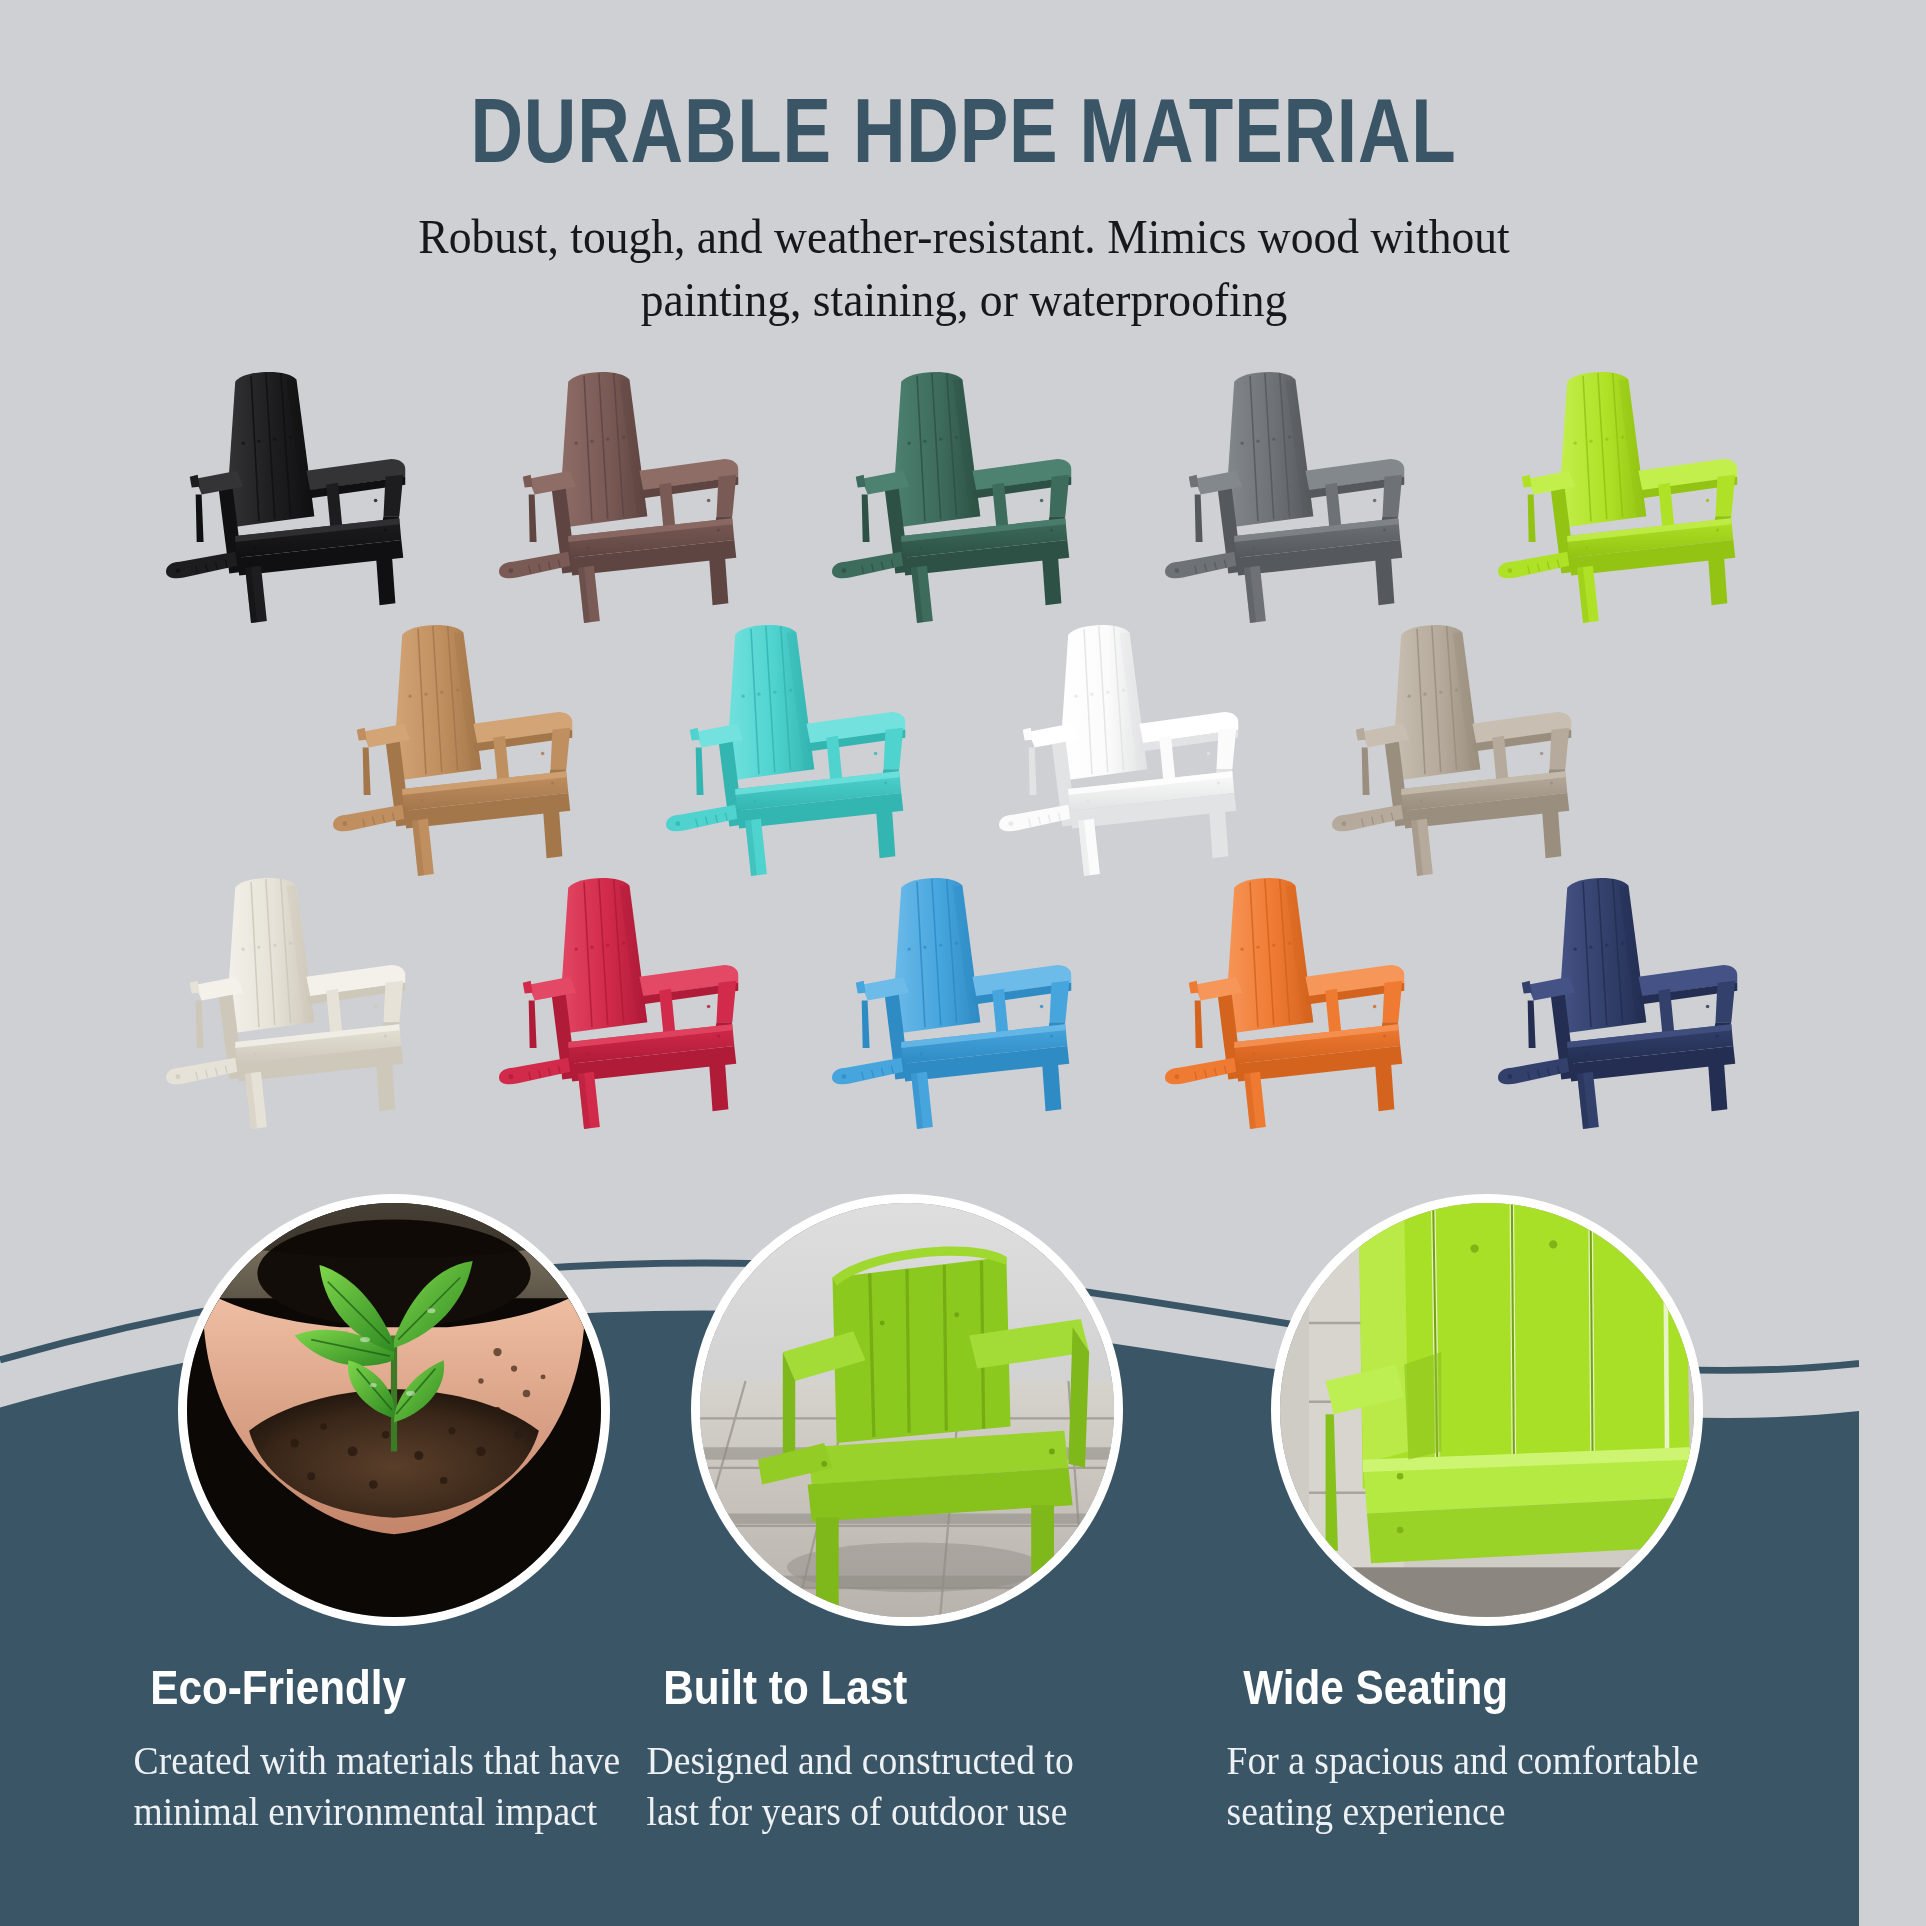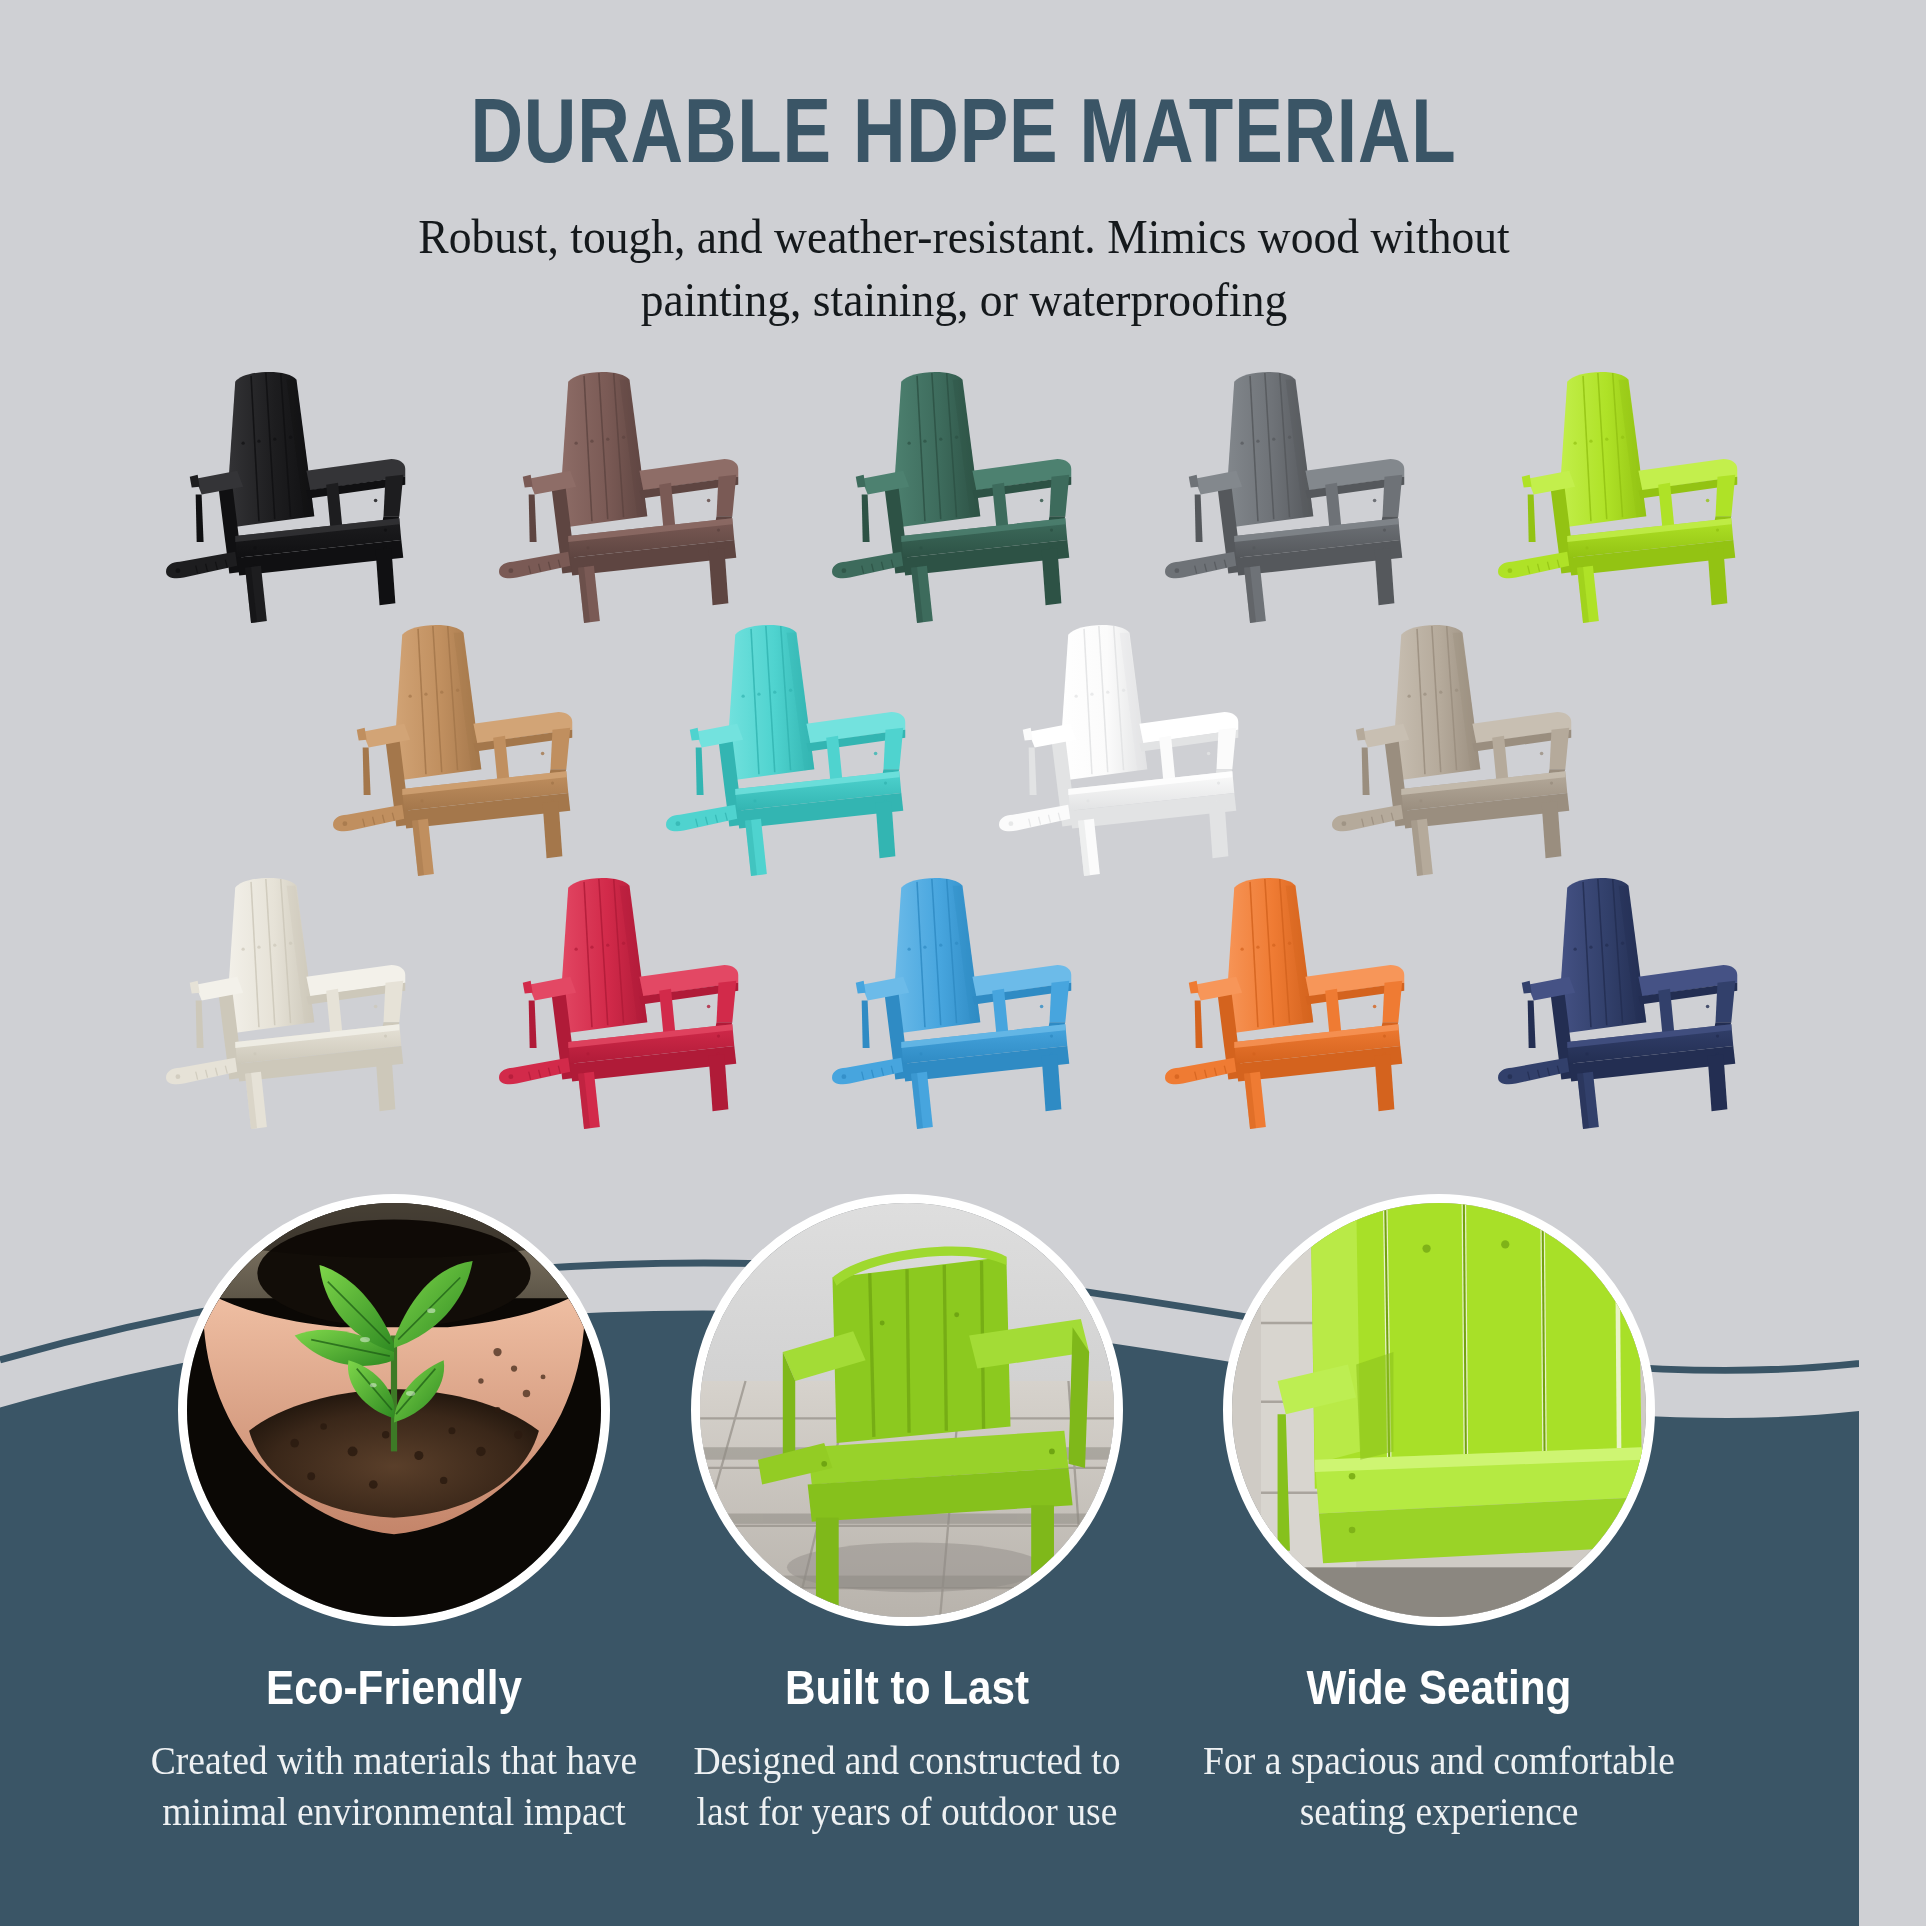--- a/index.html
+++ b/index.html
@@ -44,22 +44,22 @@
   .row-3{gap:18px;margin-top:-6px;}
   .chair-cell{width:315px;height:259px;position:relative;}
   .chair-cell svg{display:block;width:100%;height:100%;}
 
   
   .dark-panel{position:absolute;left:0;top:1257px;width:1927px;height:669px;}
   .dark-panel svg{display:block;width:1927px;height:669px;}
 
   
   .features{position:absolute;left:0;top:1194px;width:1927px;height:733px;}
-  .feature{position:absolute;top:0;width:554px;text-align:center;}
-  .f1{left:117px;} .f2{left:630px;} .f3{left:1162px;}
+  .feature{position:absolute;top:0;width:554px;text-align:left;}
+  .f1{left:117px;} .f2{left:630px;} .f3{left:1210px;}
   .circle{
     width:432px;height:432px;margin:0 auto;border-radius:50%;
     border:9px solid #ffffff;overflow:hidden;position:relative;
     background:#8a8f93;
     box-sizing:border-box;
   }
   .circle svg{display:block;width:100%;height:100%;}
   .feat-title{
     margin:0;padding-top:34px;
     font-family:"Liberation Sans", sans-serif;

